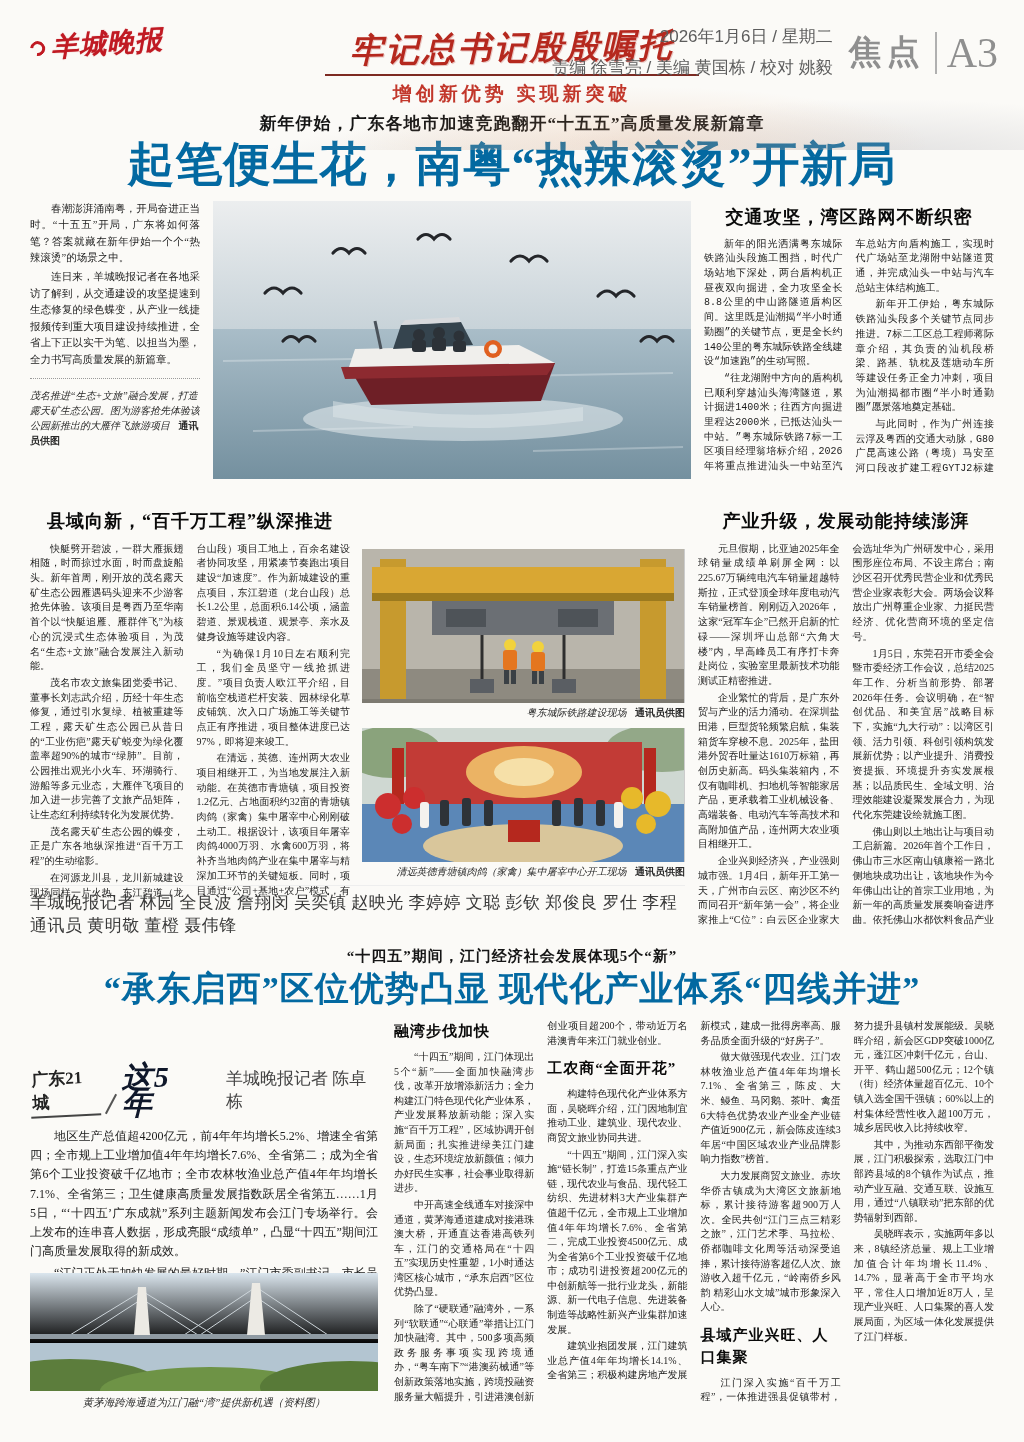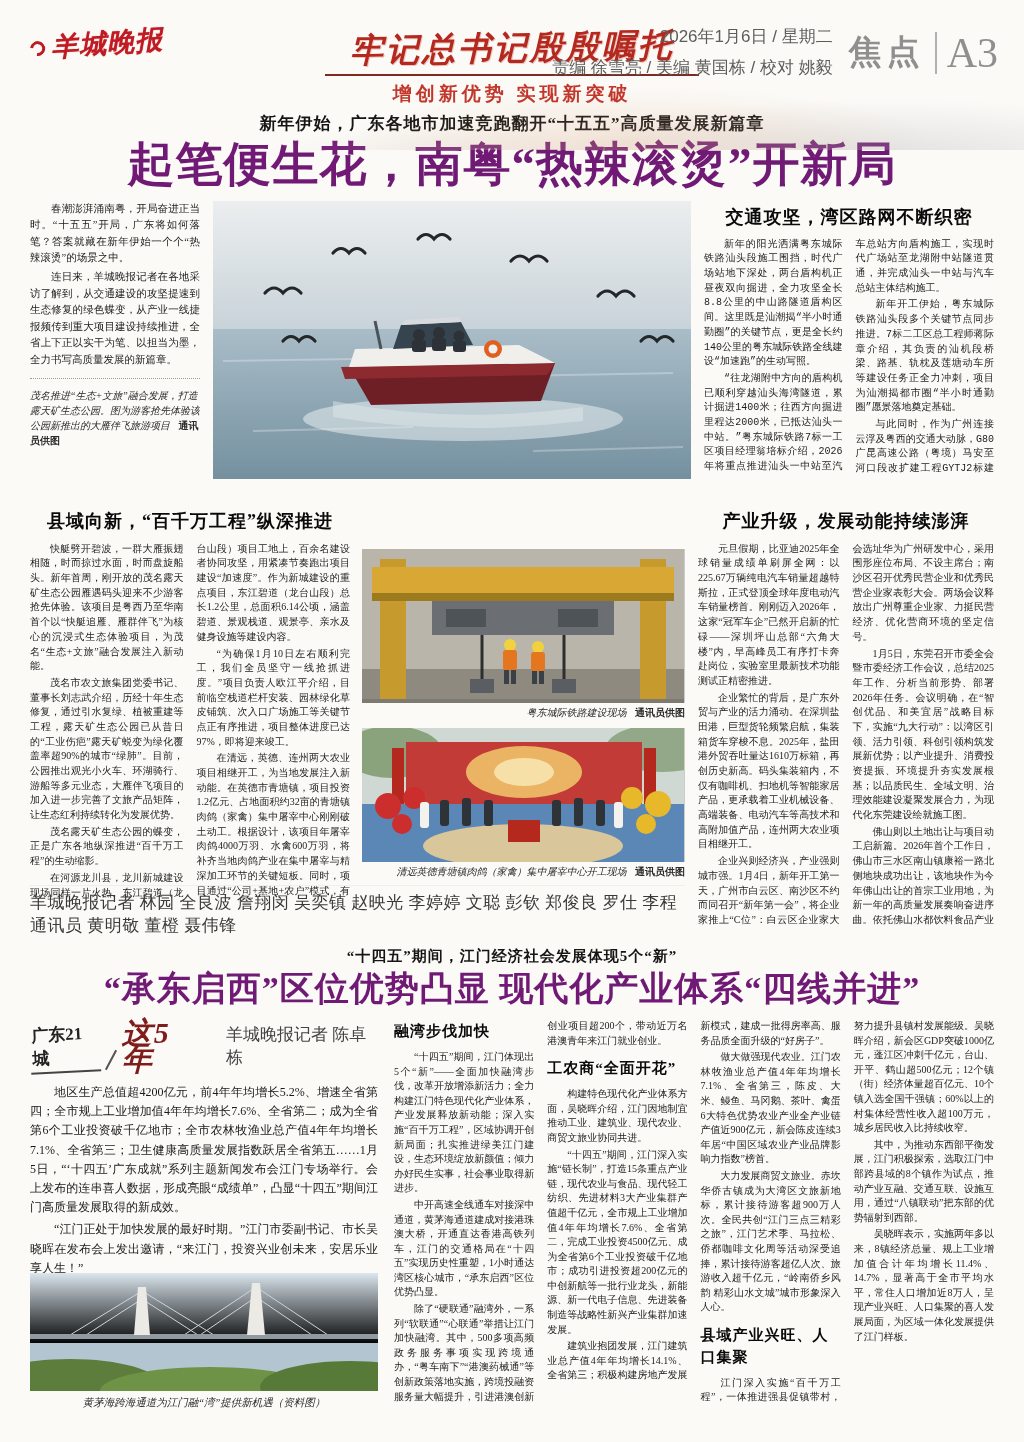--- a/index.html
+++ b/index.html
@@ -24,21 +24,21 @@
   .slogan-sub { color:#c2372b; font-size:19px; font-weight:bold; letter-spacing:4px; }
   .mast-right { position:absolute; right:26px; top:22px; display:flex; align-items:center; gap:16px; }
   .mast-info { text-align:right; font-family:"Liberation Sans","DejaVu Sans",sans-serif; font-size:17px; color:#5c5c5c; line-height:1.8; }
   .page-mark { display:flex; align-items:center; color:#8f8f8f; }
   .page-mark .sec { font-size:33px; font-weight:bold; letter-spacing:5px; }
   .page-mark .bar { width:2px; height:42px; background:#b0b0b0; margin:0 10px; }
   .page-mark .no { font-size:42px; font-weight:500; }
 
   
   .kicker { text-align:center; font-size:17px; font-weight:bold; color:#151515; letter-spacing:1px; }
-  .headline { text-align:center; font-size:47px; font-weight:900; color:#701a75; letter-spacing:1px; line-height:1.1; margin:4px 0 10px; }
+  .headline { text-align:center; font-size:47px; font-weight:900; color:#0369a1; letter-spacing:1px; line-height:1.1; margin:4px 0 10px; }
   .top-head { padding-top:12px; }
   .bottom-head { padding-top:10px; }
   .bottom-head .kicker { font-size:15px; }
   .bottom-head .headline { font-size:34px; margin:4px 0 12px; }
 
   
   .para { text-indent:2em; text-align:justify; margin-bottom:2px; }
   .cols-2 { column-count:2; column-gap:13px; column-fill:auto; font-size:10px; line-height:1.47; color:#1c1c1c; overflow:hidden; }
   h2.sec-title { text-align:center; font-size:18px; font-weight:900; color:#0a0a0a; letter-spacing:1px; margin:4px 0 9px; }
   .caption { font-style:italic; font-size:10px; color:#2a2a2a; line-height:1.5; }
@@ -68,21 +68,21 @@
   .byline-row { border-top:1px solid #eee; padding-top:5px; margin-top:6px; font-size:17px; color:#3a3a3a; letter-spacing:.5px; }
   .section-c { flex:1; min-width:0; }
   .section-c .cols-2 { height:392px; }
 
   
   .bottom-block { display:flex; gap:16px; padding:0 30px; height:392px; }
   .bottom-left { width:348px; display:flex; flex-direction:column; }
   .badge-row { display:flex; align-items:flex-end; gap:8px; margin-bottom:10px; }
   .badge-prefix { font-size:17px; font-weight:bold; color:#222; border-bottom:2px solid #444; padding:0 2px 2px; transform:rotate(-3deg); display:inline-block; }
   .badge-slash { width:2px; height:22px; background:#555; transform:rotate(28deg); margin:0 2px 2px; }
-  .badge-highlight { color:#7f1d1d; font-size:30px; font-weight:900; font-style:italic; line-height:.9; letter-spacing:2px; }
+  .badge-highlight { color:#0f172a; font-size:30px; font-weight:900; font-style:italic; line-height:.9; letter-spacing:2px;margin-top:44px; }
   .bl-byline { font-size:17px; color:#444; margin-left:18px; padding-bottom:4px; }
   .lead { font-size:12px; line-height:1.6; color:#1a1a1a; flex:1; overflow:hidden; }
   .lead .para { margin-bottom:3px; }
   .photo4 { width:100%; height:118px; }
   .bottom-cols { flex:1; min-width:0; column-count:4; column-gap:13px; column-fill:auto; font-size:10px; line-height:1.46; color:#1c1c1c; overflow:hidden; }
   .bottom-cols h3 { font-size:15px; font-weight:900; color:#0a0a0a; margin:10px 0 7px; letter-spacing:1px; break-after:avoid-column; }
   .bottom-cols h3:first-child { margin-top:2px; }
 </style>
 </head>
 <body>

